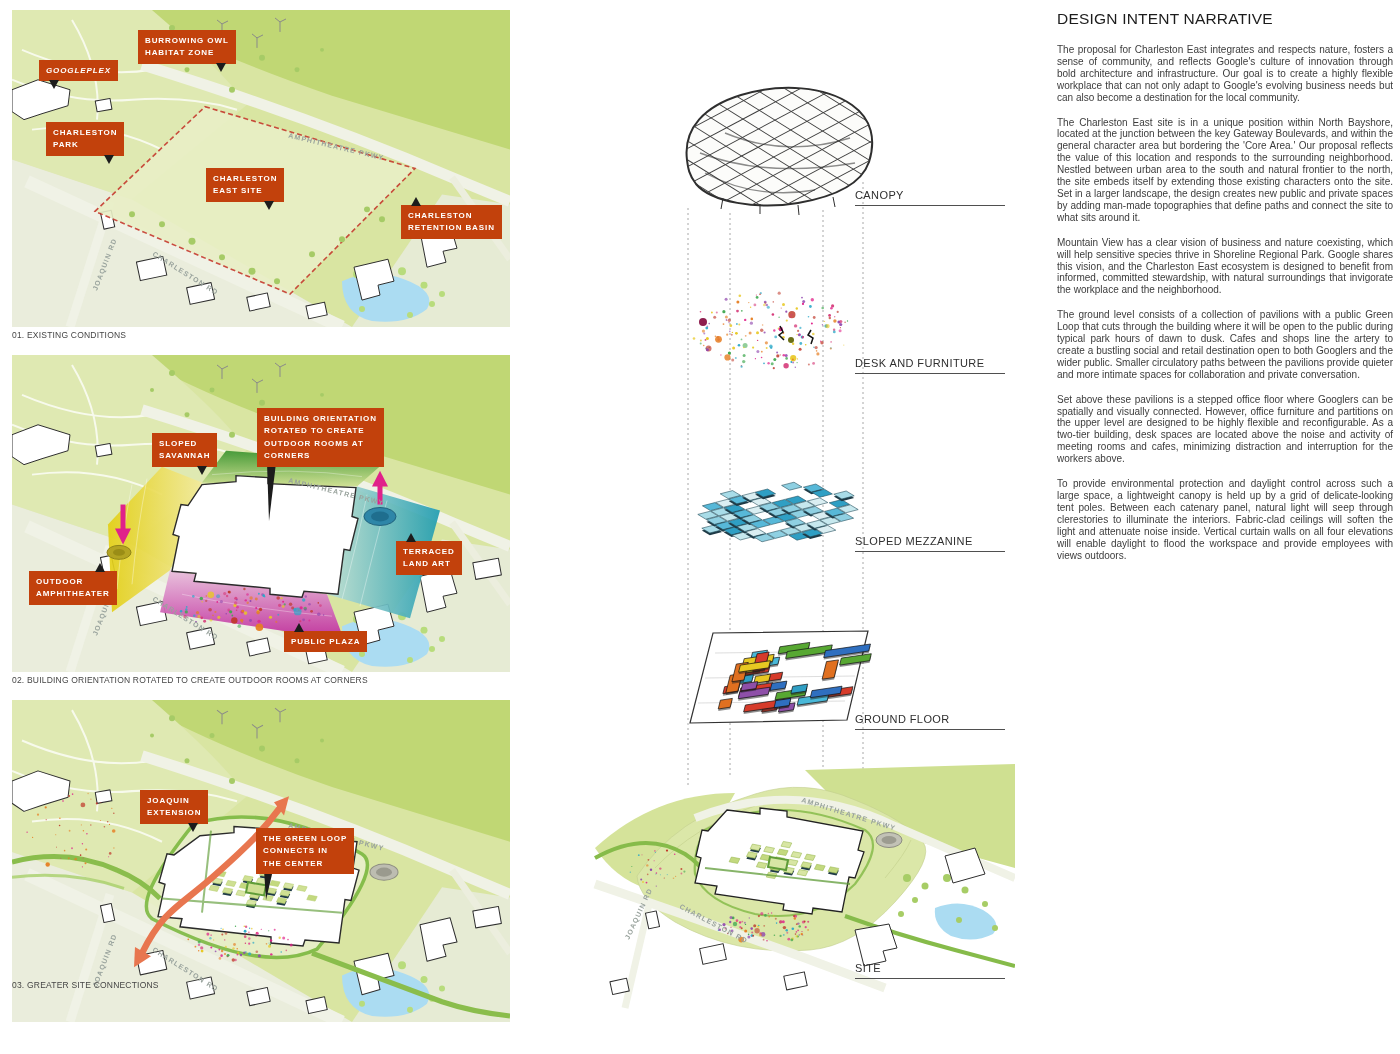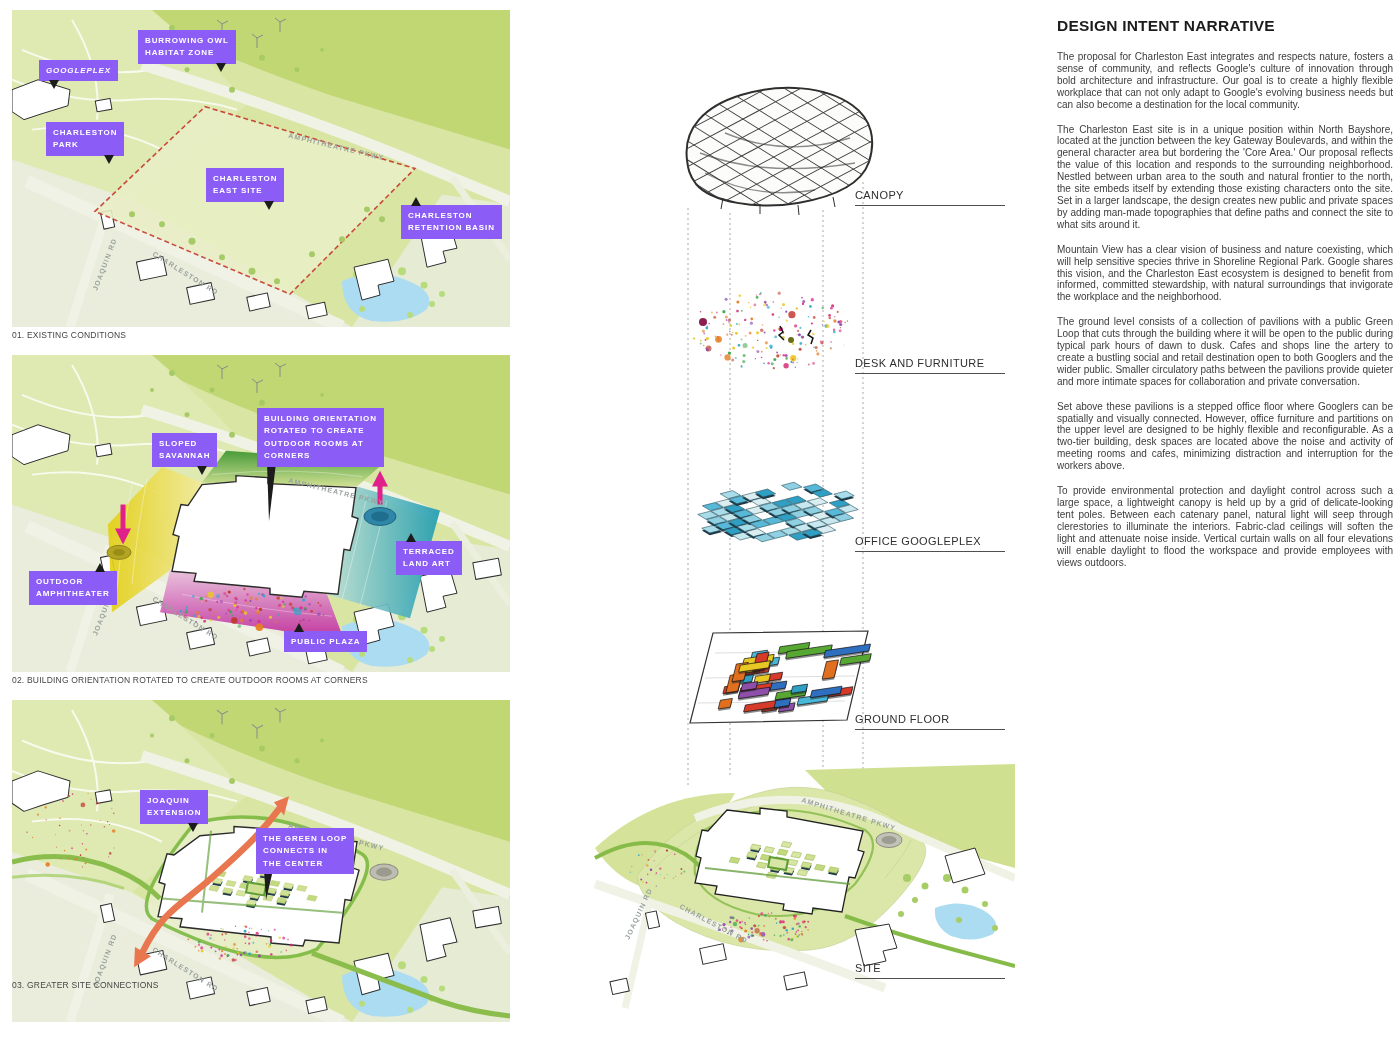--- a/index.html
+++ b/index.html
@@ -7,21 +7,21 @@
   .sheet { position:relative; width:1400px; height:1054px; background:#fff;
            font-family:"Liberation Sans", sans-serif; overflow:hidden; }
 
   
   .map-panel { position:absolute; left:12px; width:498px; overflow:hidden; }
   #map1 { top:10px;  height:317px; }
   #map2 { top:355px; height:317px; }
   #map3 { top:700px; height:322px; }
   .map-panel svg { position:absolute; left:0; top:0; width:100%; height:100%; }
 
-  .chip { position:absolute; z-index:4; background:#8b5cf6; color:#fff;
+  .chip { position:absolute; z-index:4; background:#c2410c; color:#fff;
           font-size:8px; font-weight:bold; letter-spacing:.9px; line-height:1.55;
           padding:5px 7px 4px; white-space:pre-line; }
   .tail-b::after  { content:""; position:absolute; bottom:-8px; left:10px;
           border-left:5px solid transparent; border-right:5px solid transparent; border-top:9px solid #1c1c1c; }
   .tail-br::after { content:""; position:absolute; bottom:-8px; right:10px;
           border-left:5px solid transparent; border-right:5px solid transparent; border-top:9px solid #1c1c1c; }
   .tail-t::before { content:""; position:absolute; top:-8px; left:10px;
           border-left:5px solid transparent; border-right:5px solid transparent; border-bottom:9px solid #1c1c1c; }
   .tail-tr::before{ content:""; position:absolute; top:-8px; right:12px;
           border-left:5px solid transparent; border-right:5px solid transparent; border-bottom:9px solid #1c1c1c; }
@@ -37,21 +37,21 @@
   #axon-wrap { position:absolute; left:555px; top:78px; width:460px; height:940px; }
   #axon-wrap svg { width:100%; height:100%; }
   .axon-label { position:absolute; left:855px; width:150px; text-align:left;
           font-size:11px; letter-spacing:.4px; color:#2f2f2f; line-height:13px;
           border-bottom:1.5px solid #4f4f4f; padding-bottom:3px; }
   #al-canopy { top:189px; } #al-desk { top:357px; } #al-mezz { top:535px; }
   #al-ground { top:713px; } #al-site { top:962px; }
 
   
   .narrative { position:absolute; left:1057px; top:10px; width:336px; }
-  .narrative h1 { font-size:15.5px; font-weight:700; color:#1c1c1c; letter-spacing:.2px; margin:7px 0 16px; }
+  .narrative h1 { font-size:15.5px; font-weight:400; color:#1c1c1c; letter-spacing:.2px; margin:0 0 16px; }
   .narrative p  { font-size:10px; line-height:11.9px; color:#3c3c3c; text-align:justify; margin:0 0 13px; }
 </style>
 </head>
 <body>
 
 <svg width="0" height="0" style="position:absolute" aria-hidden="true">
   <defs>
     <g id="basemap">
       <rect width="498" height="318" fill="#d9e5a2"></rect>
       <path d="M120,0 H498 V140 L320,86 Q200,45 120,0 Z" fill="#c0d774"></path>
@@ -1074,21 +1074,21 @@
           </g>
         <text class="roadlabel" transform="translate(246,724) rotate(17)">AMPHITHEATRE PKWY</text>
         <text class="roadlabel" transform="translate(124,830) rotate(28)">CHARLESTON RD</text>
         <text class="roadlabel" transform="translate(74,862) rotate(-65)">JOAQUIN RD</text>
       </g>
     </svg>
   </div>
 
   <div class="axon-label" id="al-canopy">CANOPY</div>
   <div class="axon-label" id="al-desk">DESK AND FURNITURE</div>
-  <div class="axon-label" id="al-mezz">OFFICE GOOGLEPLEX</div>
+  <div class="axon-label" id="al-mezz">SLOPED MEZZANINE</div>
   <div class="axon-label" id="al-ground">GROUND FLOOR</div>
   <div class="axon-label" id="al-site">SITE</div>
 
   <div class="narrative">
     <h1>DESIGN INTENT NARRATIVE</h1>
     <p>The proposal for Charleston East integrates and respects nature, fosters a sense of community, and reflects Google's culture of innovation through bold architecture and infrastructure. Our goal is to create a highly flexible workplace that can not only adapt to Google's evolving business needs but can also become a destination for the local community.</p>
     <p>The Charleston East site is in a unique position within North Bayshore, located at the junction between the key Gateway Boulevards, and within the general character area but bordering the 'Core Area.' Our proposal reflects the value of this location and responds to the surrounding neighborhood. Nestled between urban area to the south and natural frontier to the north, the site embeds itself by extending those existing characters onto the site. Set in a larger landscape, the design creates new public and private spaces by adding man-made topographies that define paths and connect the site to what sits around it.</p>
     <p>Mountain View has a clear vision of business and nature coexisting, which will help sensitive species thrive in Shoreline Regional Park. Google shares this vision, and the Charleston East ecosystem is designed to benefit from informed, committed stewardship, with natural surroundings that invigorate the workplace and the neighborhood.</p>
     <p>The ground level consists of a collection of pavilions with a public Green Loop that cuts through the building where it will be open to the public during typical park hours of dawn to dusk. Cafes and shops line the artery to create a bustling social and retail destination open to both Googlers and the wider public. Smaller circulatory paths between the pavilions provide quieter and more intimate spaces for collaboration and private conversation.</p>
     <p>Set above these pavilions is a stepped office floor where Googlers can be spatially and visually connected. However, office furniture and partitions on the upper level are designed to be highly flexible and reconfigurable. As a two-tier building, desk spaces are located above the noise and activity of meeting rooms and cafes, minimizing distraction and interruption for the workers above.</p>

